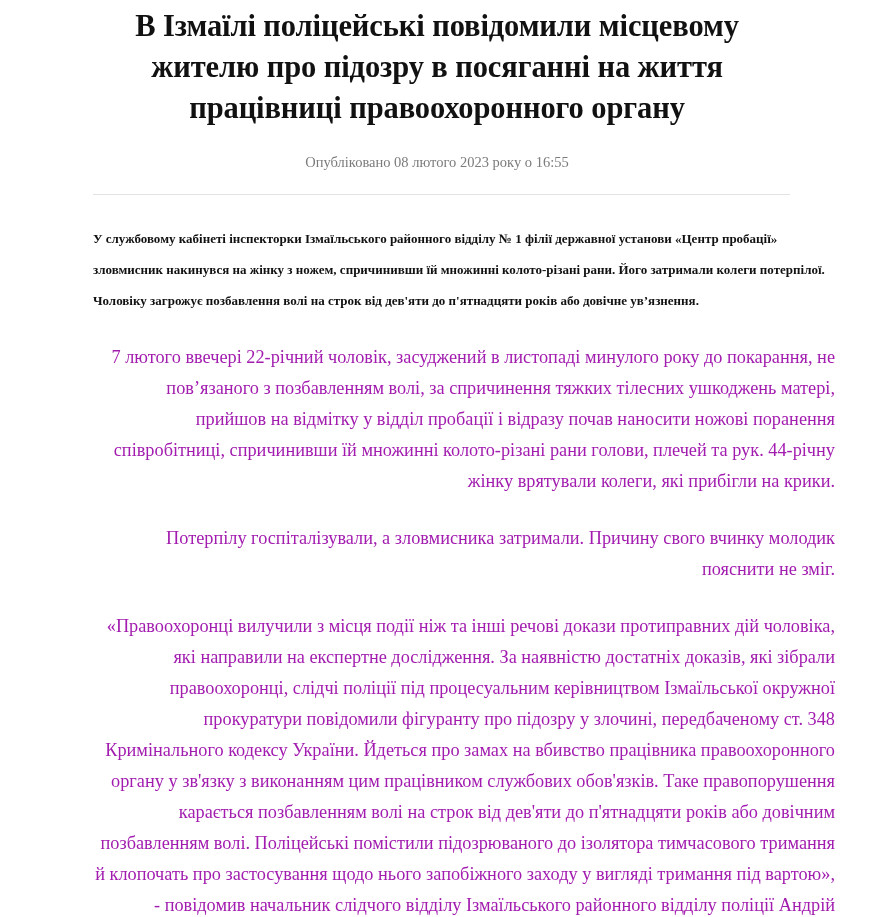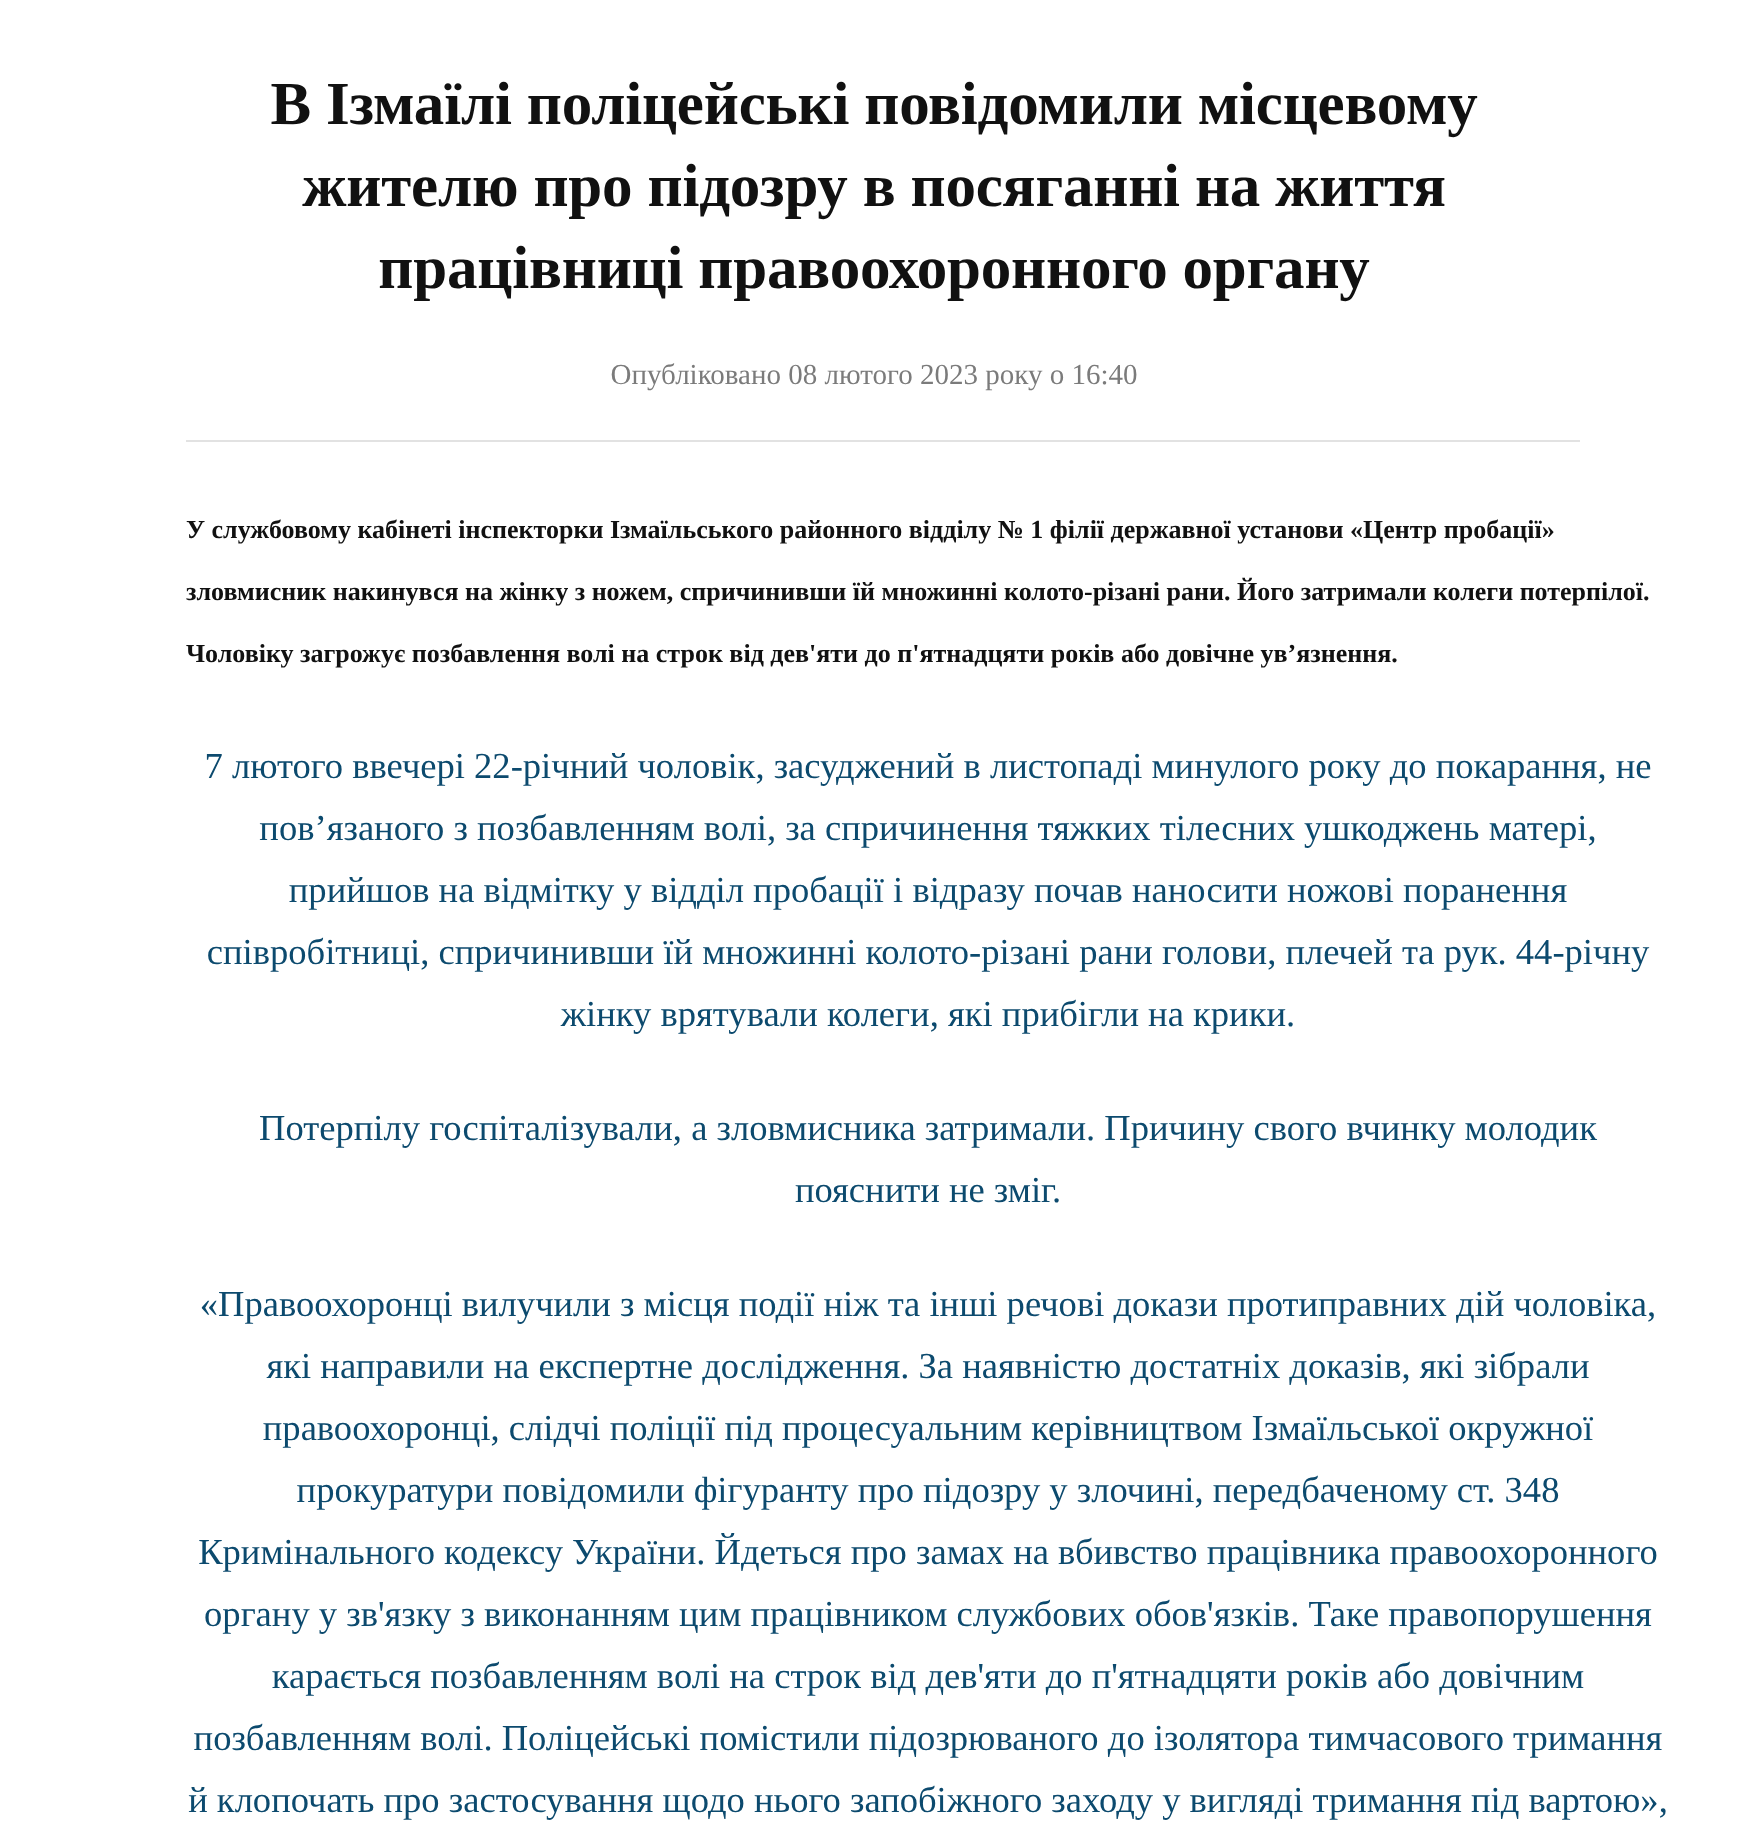--- a/index.html
+++ b/index.html
@@ -19,21 +19,21 @@
 
   .page {
     box-sizing: border-box;
     width: 874px;
     padding: 0;
     position: relative;
   }
 
   
   .article-header {
-    padding: 32px 84px 0 84px;
+    padding: 6px 84px 0 84px;
   }
 
   .article-title {
     margin: 0;
     font-family: "Liberation Serif", "DejaVu Serif", serif;
     font-weight: bold;
     font-size: 30.5px;
     line-height: 41px;
     text-align: center;
     color: #111111;
@@ -69,33 +69,33 @@
     line-height: 31px;
     color: #111111;
     text-align: left;
   }
 
   .body-paragraph {
     margin: 26px 0 0 0;
     font-weight: normal;
     font-size: 18.3px;
     line-height: 31px;
-    color: #0c4a6e;
-    text-align: center;
+    color: #a21caf;
+    text-align: right;
   }
 </style>
 </head>
 <body>
 
 <div class="page">
 
   <div class="article-header">
     <h1 class="article-title">В Ізмаїлі поліцейські повідомили місцевому жителю про підозру в посяганні на життя працівниці правоохоронного органу</h1>
 
-    <div class="article-date">Опубліковано 08 лютого 2023 року о 16:40</div>
+    <div class="article-date">Опубліковано 08 лютого 2023 року о 16:55</div>
 
     <div class="header-divider"></div>
   </div>
 
   <div class="article-body">
 
     <p class="lead-paragraph">У службовому кабінеті інспекторки Ізмаїльського районного відділу № 1 філії державної установи «Центр пробації» зловмисник накинувся на жінку з ножем, спричинивши їй множинні колото-різані рани. Його затримали колеги потерпілої. Чоловіку загрожує позбавлення волі на строк від дев'яти до п'ятнадцяти років або довічне ув’язнення.</p>
 
     <p class="body-paragraph">7 лютого ввечері 22-річний чоловік, засуджений в листопаді минулого року до покарання, не пов’язаного з позбавленням волі, за спричинення тяжких тілесних ушкоджень матері, прийшов на відмітку у відділ пробації і відразу почав наносити ножові поранення співробітниці, спричинивши їй множинні колото-різані рани голови, плечей та рук. 44-річну жінку врятували колеги, які прибігли на крики.</p>
 

